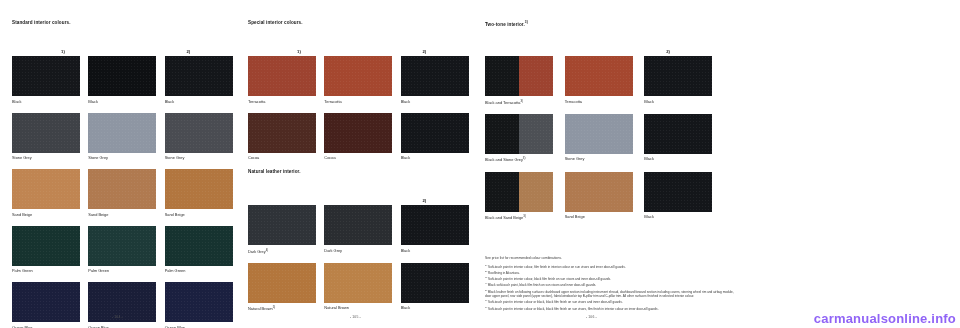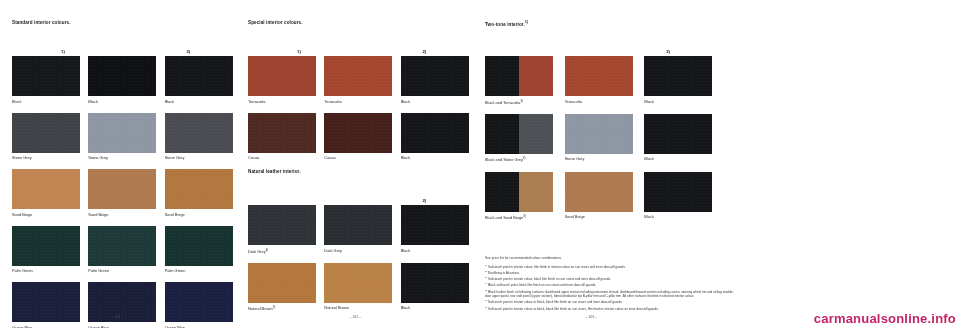--- a/index.html
+++ b/index.html
@@ -112,21 +112,21 @@
   #pageno-left   { left: 112px; }
   #pageno-mid    { left: 350px; }
   #pageno-right  { left: 586px; }
 
   
   .watermark {
     position: absolute;
     right: 4px; bottom: 2px;
     font-size: 13px;
     font-weight: bold;
-    color: #be185d;
+    color: #8b5cf6;
     letter-spacing: .2px;
     opacity: .95;
   }
 </style>
 </head>
 <body>
 
 <div class="page">
 
   <div class="col" id="col-standard">

